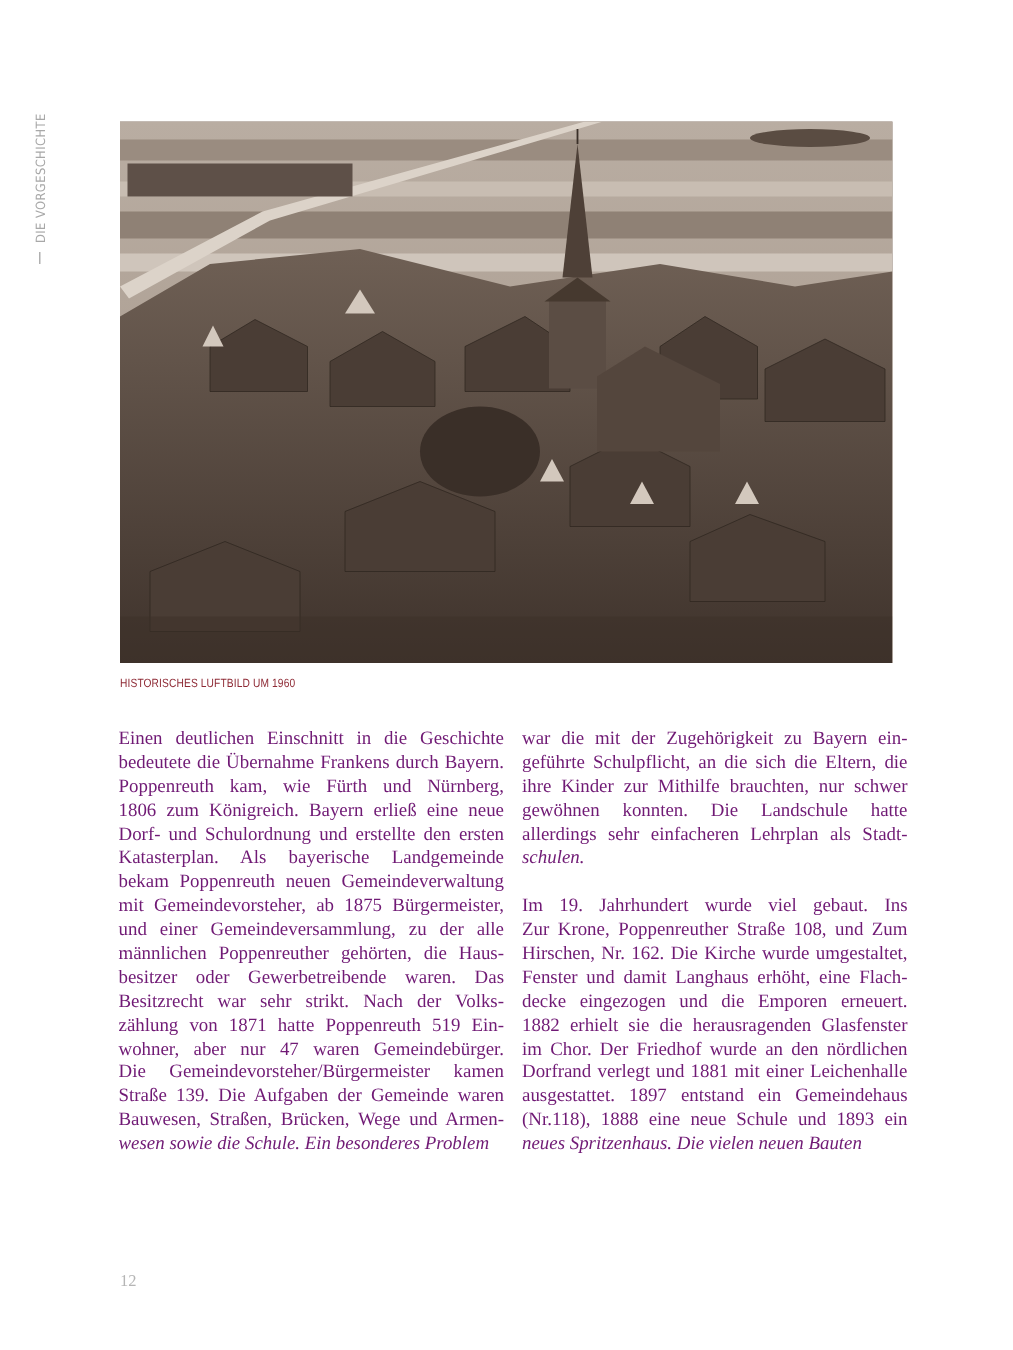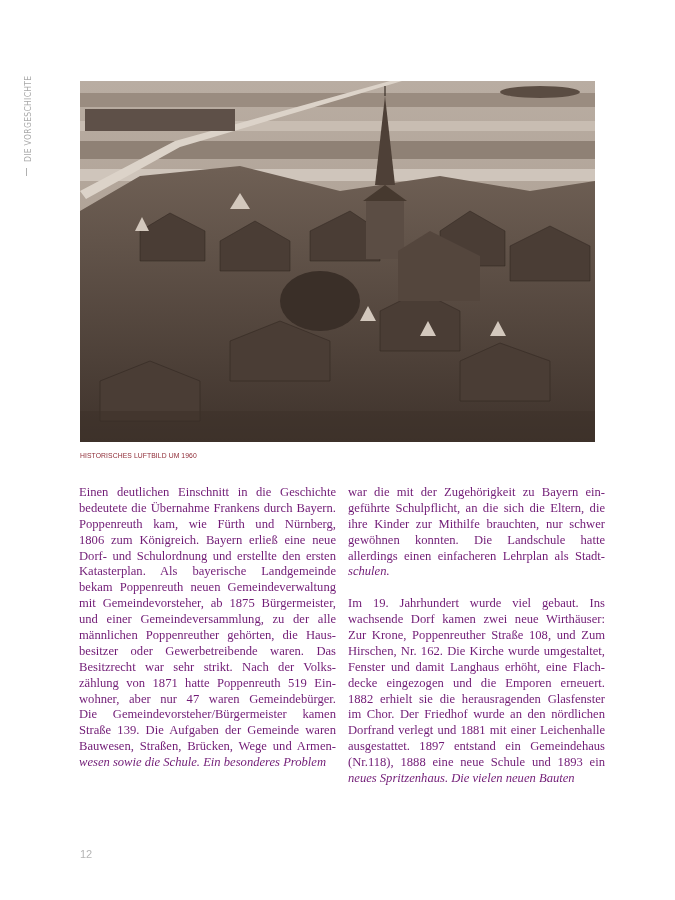--- a/index.html
+++ b/index.html
@@ -35,21 +35,21 @@
     font-size: 12.6px; line-height: 15.9px; text-align: justify; color: #701a75;
   }
   .col.left { left: 79px; }
   .col.right { left: 348px; }
   .col p { margin: 0; }
   .col p + p { margin-top: 15.9px; }
   .line { display: block; text-align: justify; text-align-last: justify; white-space: nowrap; height: 15.9px; }
   .line.last { text-align-last: left; font-style: italic; }
   .page-number {
     position: absolute; left: 80px; top: 848px;
-    font-family: Liberation Sans, sans-serif;
+    font-family: Liberation Serif, serif;
     font-size: 11px; color: #b5b5b5;
   }
 </style>
 </head>
 <body>
 
 <div class="side-label">
   <span class="txt">DIE VORGESCHICHTE</span>
   <span class="bar"></span>
 </div>
@@ -138,26 +138,25 @@
       <span class="line last">wesen sowie die Schule. Ein besonderes Problem</span>
     </p>
 </div>
 
 <div class="col right">
   <p id="rp0">
       <span class="line">war die mit der Zugehörigkeit zu Bayern ein-</span>
       <span class="line">geführte Schulpflicht, an die sich die Eltern, die</span>
       <span class="line">ihre Kinder zur Mithilfe brauchten, nur schwer</span>
       <span class="line">gewöhnen konnten. Die Landschule hatte</span>
-      <span class="line">allerdings einen einfacheren Lehrplan als Stadt-</span>
+      <span class="line">allerdings sehr einfacheren Lehrplan als Stadt-</span>
       <span class="line last">schulen.</span>
     </p>
   <p id="rp1">
       <span class="line">Im 19. Jahrhundert wurde viel gebaut. Ins</span>
-      <span class="line">wachsende Dorf kamen zwei neue Wirthäuser:</span>
       <span class="line">Zur Krone, Poppenreuther Straße 108, und Zum</span>
       <span class="line">Hirschen, Nr. 162. Die Kirche wurde umgestaltet,</span>
       <span class="line">Fenster und damit Langhaus erhöht, eine Flach-</span>
       <span class="line">decke eingezogen und die Emporen erneuert.</span>
       <span class="line">1882 erhielt sie die herausragenden Glasfenster</span>
       <span class="line">im Chor. Der Friedhof wurde an den nördlichen</span>
       <span class="line">Dorfrand verlegt und 1881 mit einer Leichenhalle</span>
       <span class="line">ausgestattet. 1897 entstand ein Gemeindehaus</span>
       <span class="line">(Nr.118), 1888 eine neue Schule und 1893 ein</span>
       <span class="line last">neues Spritzenhaus. Die vielen neuen Bauten</span>

